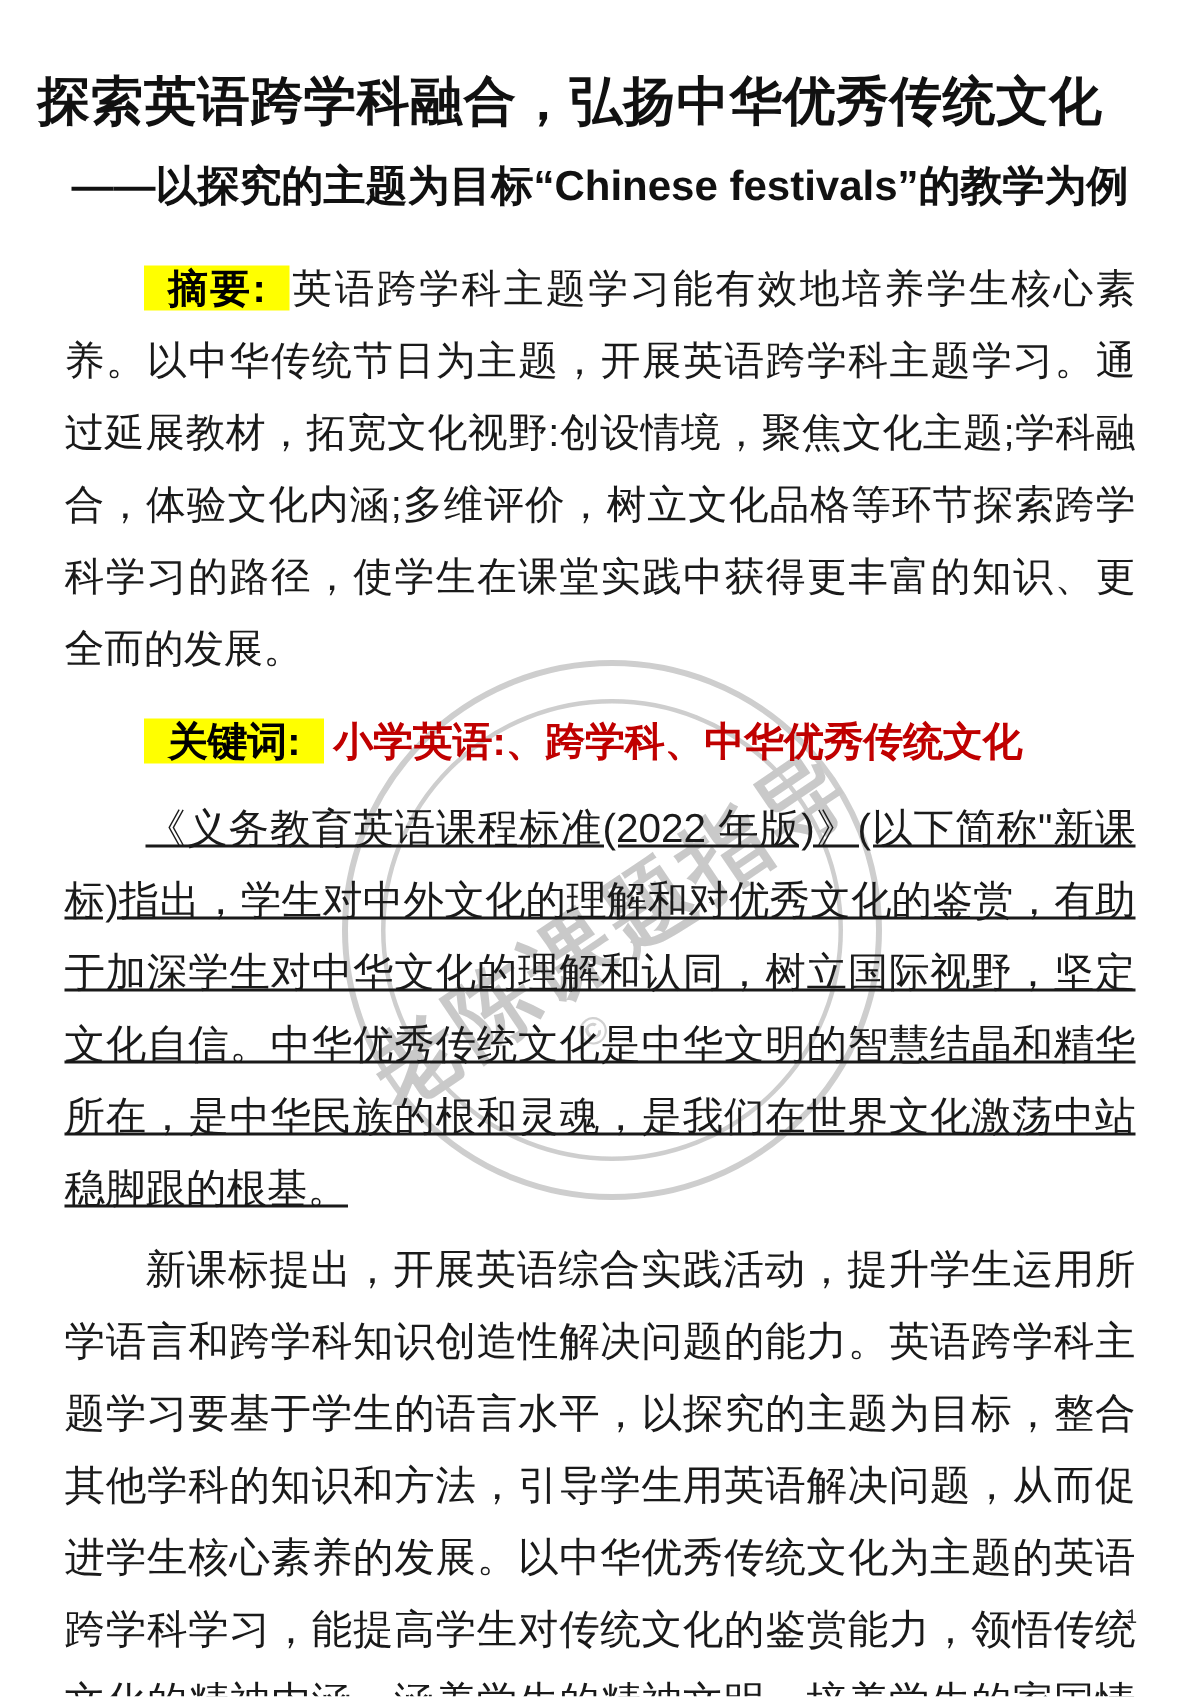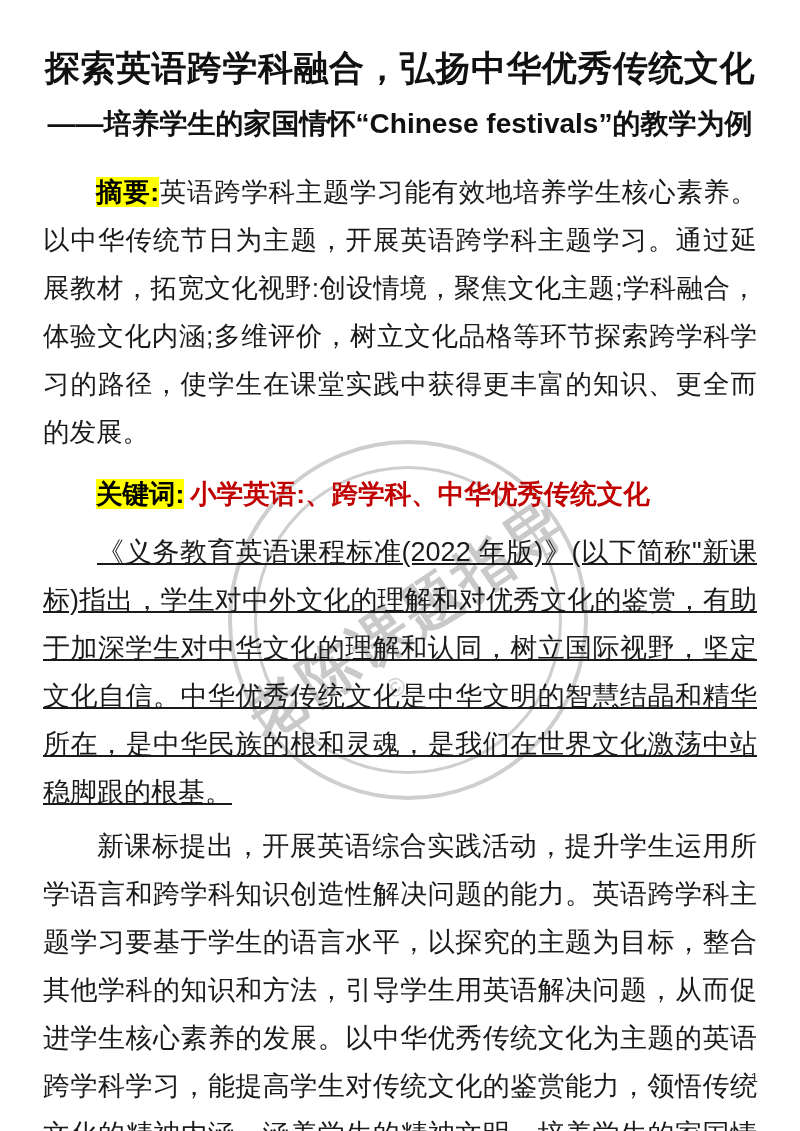--- a/index.html
+++ b/index.html
@@ -77,21 +77,21 @@
   
   .content {
     position: relative;
     z-index: 2;
     padding: 0 25px;
   }
 
   .doc-title {
     margin: 0;
     padding: 46px 0 0 0;
-    text-align: center;
+    text-align: left;
     font-size: 35px;
     font-weight: 900;
     letter-spacing: 0.5px;
     line-height: 1.25;
     color: #111111;
     white-space: nowrap;
   }
   .doc-subtitle {
     margin: 0;
     padding: 16px 0 0 0;
@@ -110,21 +110,21 @@
     line-height: 48px;
     text-align: justify;
     text-justify: inter-ideograph;
     text-indent: 53px;
     color: #1a1a1a;
   }
   .label-hl {
     background: #ffff00;
     font-weight: 800;
     color: #000000;
-    padding: 0 0;
+    padding: 0 16px;
   }
 
   .keywords {
     margin: 0;
     padding: 14px 18px 0 18px;
     font-size: 26.5px;
     line-height: 48px;
     text-indent: 53px;
   }
   .kw-text {
@@ -168,21 +168,21 @@
     </div>
     <div class="wm-sub">
       <span>©</span>
     </div>
   </div>
 
   <div class="content">
 
     <h1 class="doc-title">探索英语跨学科融合，弘扬中华优秀传统文化</h1>
 
-    <h2 class="doc-subtitle">——培养学生的家国情怀“Chinese festivals”的教学为例</h2>
+    <h2 class="doc-subtitle">——以探究的主题为目标“Chinese festivals”的教学为例</h2>
 
     <p class="abstract">
       <span class="label-hl">摘要:</span><span>英语跨学科主题学习能有效地培养学生核心素养。以中华传统节日为主题，开展英语跨学科主题学习。通过延展教材，拓宽文化视野:创设情境，聚焦文化主题;学科融合，体验文化内涵;多维评价，树立文化品格等环节探索跨学科学习的路径，使学生在课堂实践中获得更丰富的知识、更全而的发展。</span>
     </p>
 
     <p class="keywords">
       <span class="label-hl">关键词:</span><span class="kw-text">小学英语:、跨学科、中华优秀传统文化</span>
     </p>
 
     <p class="body-par first">《义务教育英语课程标准(2022 年版)》(以下简称"新课标)指出，学生对中外文化的理解和对优秀文化的鉴赏，有助于加深学生对中华文化的理解和认同，树立国际视野，坚定文化自信。中华优秀传统文化是中华文明的智慧结晶和精华所在，是中华民族的根和灵魂，是我们在世界文化激荡中站稳脚跟的根基。</p>

